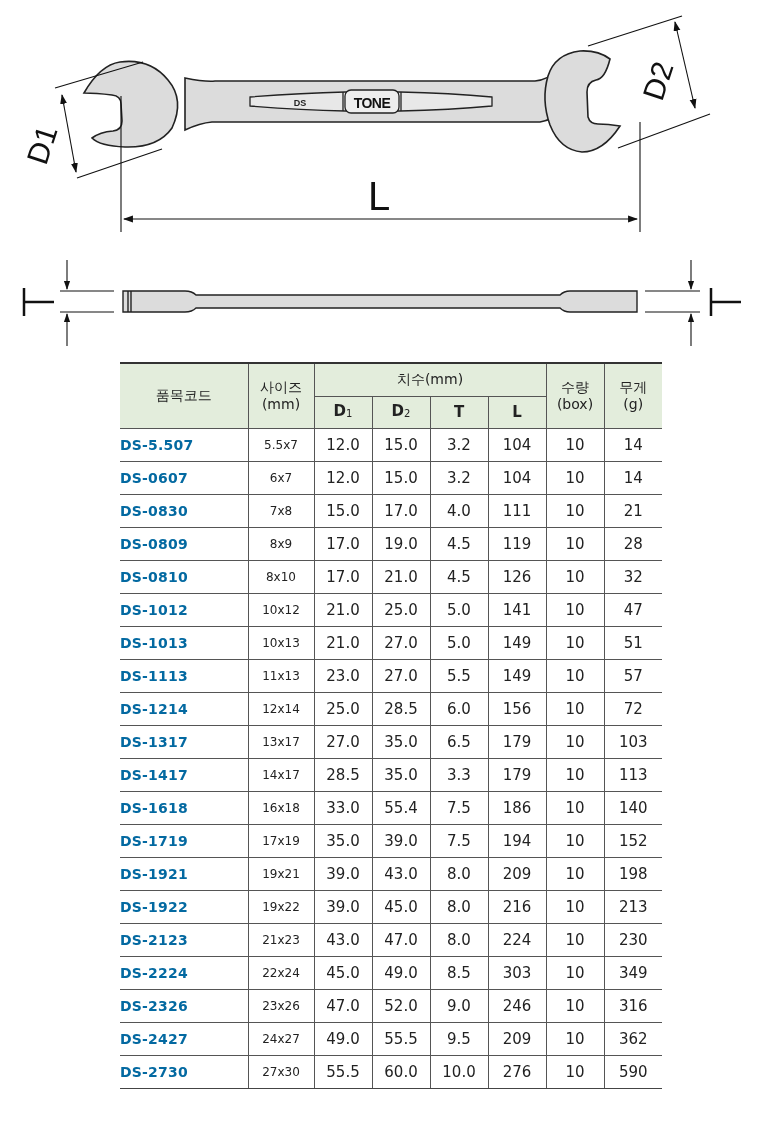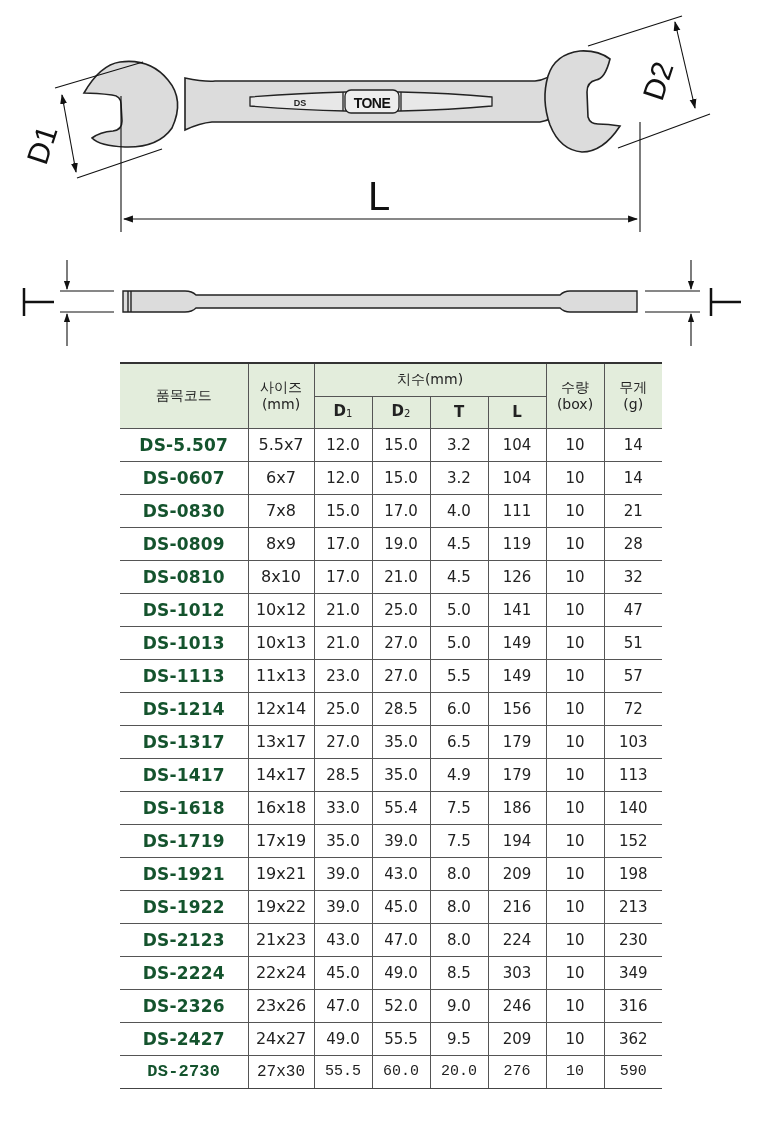--- a/index.html
+++ b/index.html
@@ -10,23 +10,23 @@
   .spec-table { position: absolute; left: 120px; top: 362px; border-collapse: collapse; table-layout: fixed; }
   .spec-table td, .spec-table th { border: 1px solid #555; padding: 0; text-align: center; vertical-align: middle; }
   .spec-table tr > *:first-child { border-left: none; }
   .spec-table tr > *:last-child { border-right: none; }
   .spec-table thead tr:first-child th { border-top: 2px solid #333; }
   .spec-table th { background: #e3eddc; font-weight: normal; font-size: 14px; color: #222; line-height: 17px; }
   .spec-table th.sub { font-weight: bold; font-size: 15px; height: 31px; }
   .spec-table th.sub sub { font-size: 10px; vertical-align: -1px; font-weight: normal; }
   .spec-table .hdr-top { height: 33px; }
   .spec-table tbody td { height: 32px; font-size: 15px; color: #222; }
-  .spec-table tbody td.code { font-weight: bold; font-size: 17px; color: #14532d; text-align: center; letter-spacing: 0.2px; }
-  .spec-table tbody td.size { font-size: 16px; }
-  .spec-table tbody tr:last-child td { border-bottom: 1.5px solid #444; font-family: Liberation Mono, monospace; }
+  .spec-table tbody td.code { font-weight: bold; font-size: 14px; color: #0369a1; text-align: left; letter-spacing: 0.2px; }
+  .spec-table tbody td.size { font-size: 12px; }
+  .spec-table tbody tr:last-child td { border-bottom: 1.5px solid #444; }
 </style>
 </head>
 <body>
 
 <svg class="diagram-top" viewBox="0 0 767 240" xmlns="http://www.w3.org/2000/svg">
   <defs>
     <marker id="arr" viewBox="0 0 10 10" refX="9" refY="5" markerWidth="9" markerHeight="9" orient="auto-start-reverse">
       <path d="M0,1.5 L10,5 L0,8.5 z" fill="#111"></path>
     </marker>
   </defs>
@@ -230,21 +230,21 @@
         <td>6.5</td>
         <td>179</td>
         <td>10</td>
         <td>103</td>
       </tr>
       <tr>
         <td class="code">DS-1417</td>
         <td class="size">14x17</td>
         <td>28.5</td>
         <td>35.0</td>
-        <td>4.9</td>
+        <td>3.3</td>
         <td>179</td>
         <td>10</td>
         <td>113</td>
       </tr>
       <tr>
         <td class="code">DS-1618</td>
         <td class="size">16x18</td>
         <td>33.0</td>
         <td>55.4</td>
         <td>7.5</td>
@@ -320,19 +320,19 @@
         <td>9.5</td>
         <td>209</td>
         <td>10</td>
         <td>362</td>
       </tr>
       <tr>
         <td class="code">DS-2730</td>
         <td class="size">27x30</td>
         <td>55.5</td>
         <td>60.0</td>
-        <td>20.0</td>
+        <td>10.0</td>
         <td>276</td>
         <td>10</td>
         <td>590</td>
       </tr>
     </tbody>
 </table>
 
 </body></html>

